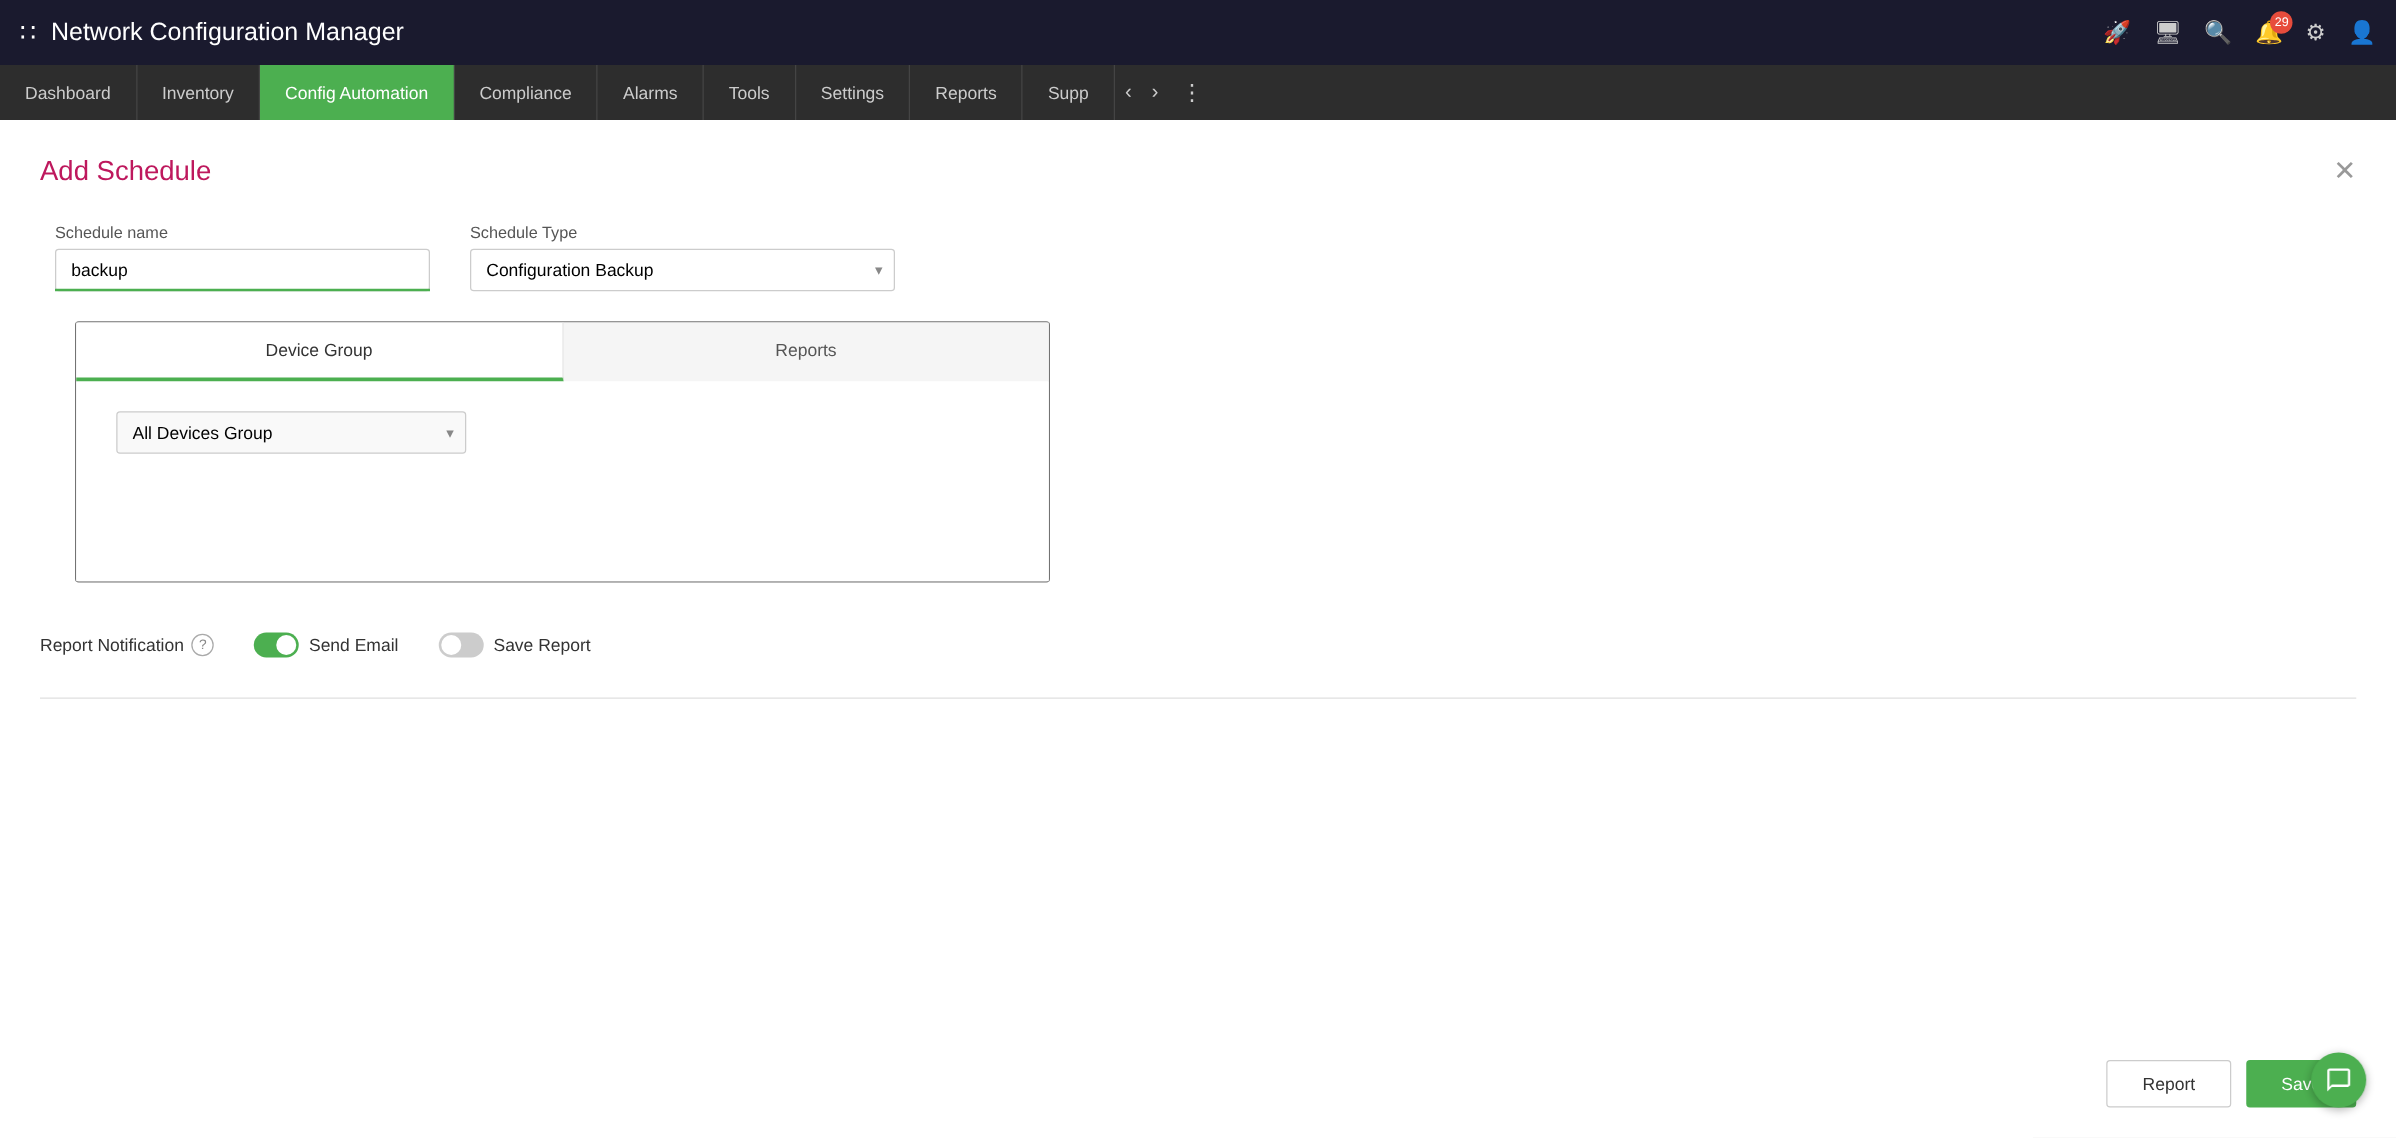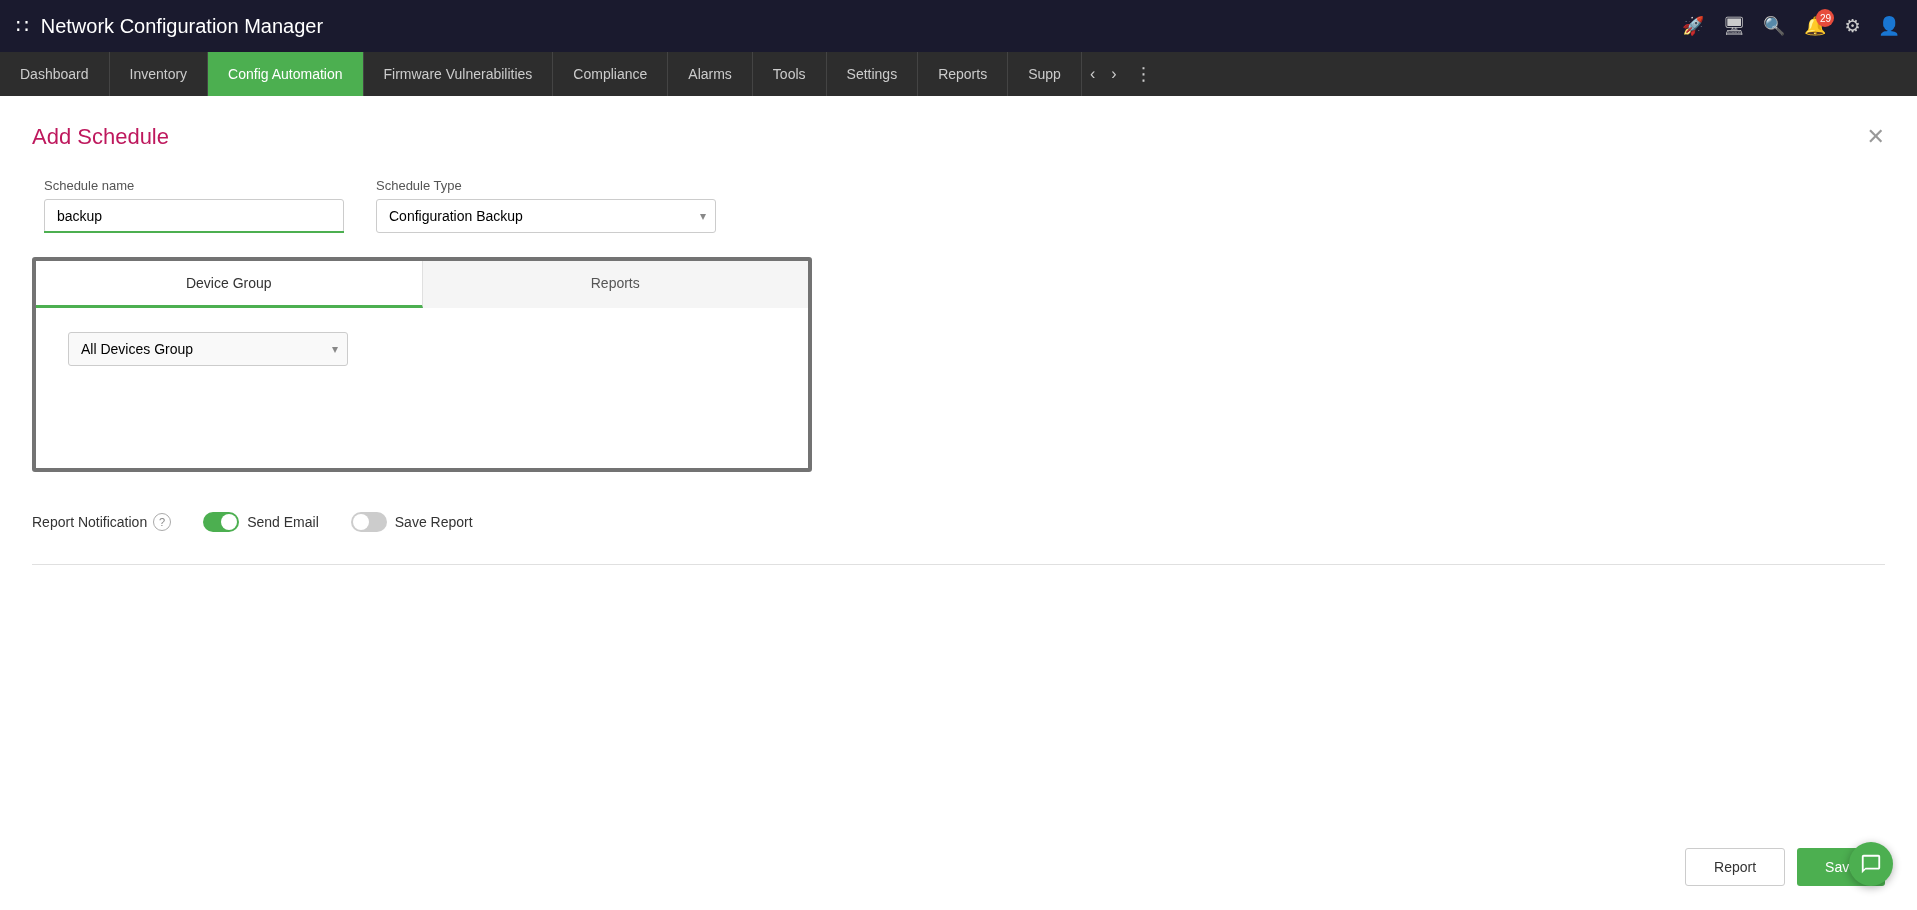--- a/index.html
+++ b/index.html
@@ -179,24 +179,25 @@
       height: 2px;
       background: #4caf50;
     }
     .schedule-name-wrapper input {
       border-bottom: none;
       border-radius: 3px 3px 0 0;
     }
 
     
     .tabs-panel {
-      border: 4px solid #737373;
+      border: 1px solid #737373;
       border-radius: 3px;
       margin-bottom: 32px;
       max-width: 780px;
+      margin-left: 28px;
     }
     .tabs-header {
       display: flex;
     }
     .tab-btn {
       flex: 1;
       padding: 14px 20px;
       text-align: center;
       cursor: pointer;
       font-size: 14px;
@@ -367,21 +368,20 @@
     </span>
     <span class="icon-btn">⚙</span>
     <span class="icon-btn">👤</span>
   </div>
 </div>
 
 <div class="nav-bar">
   <div class="nav-item">Dashboard</div>
   <div class="nav-item">Inventory</div>
   <div class="nav-item active">Config Automation</div>
-  <div class="nav-item">Firmware Vulnerabilities</div>
   <div class="nav-item">Compliance</div>
   <div class="nav-item">Alarms</div>
   <div class="nav-item">Tools</div>
   <div class="nav-item">Settings</div>
   <div class="nav-item">Reports</div>
   <div class="nav-item">Supp</div>
   <div class="nav-arrow">‹</div>
   <div class="nav-arrow">›</div>
   <div class="nav-dots">⋮</div>
 </div>

